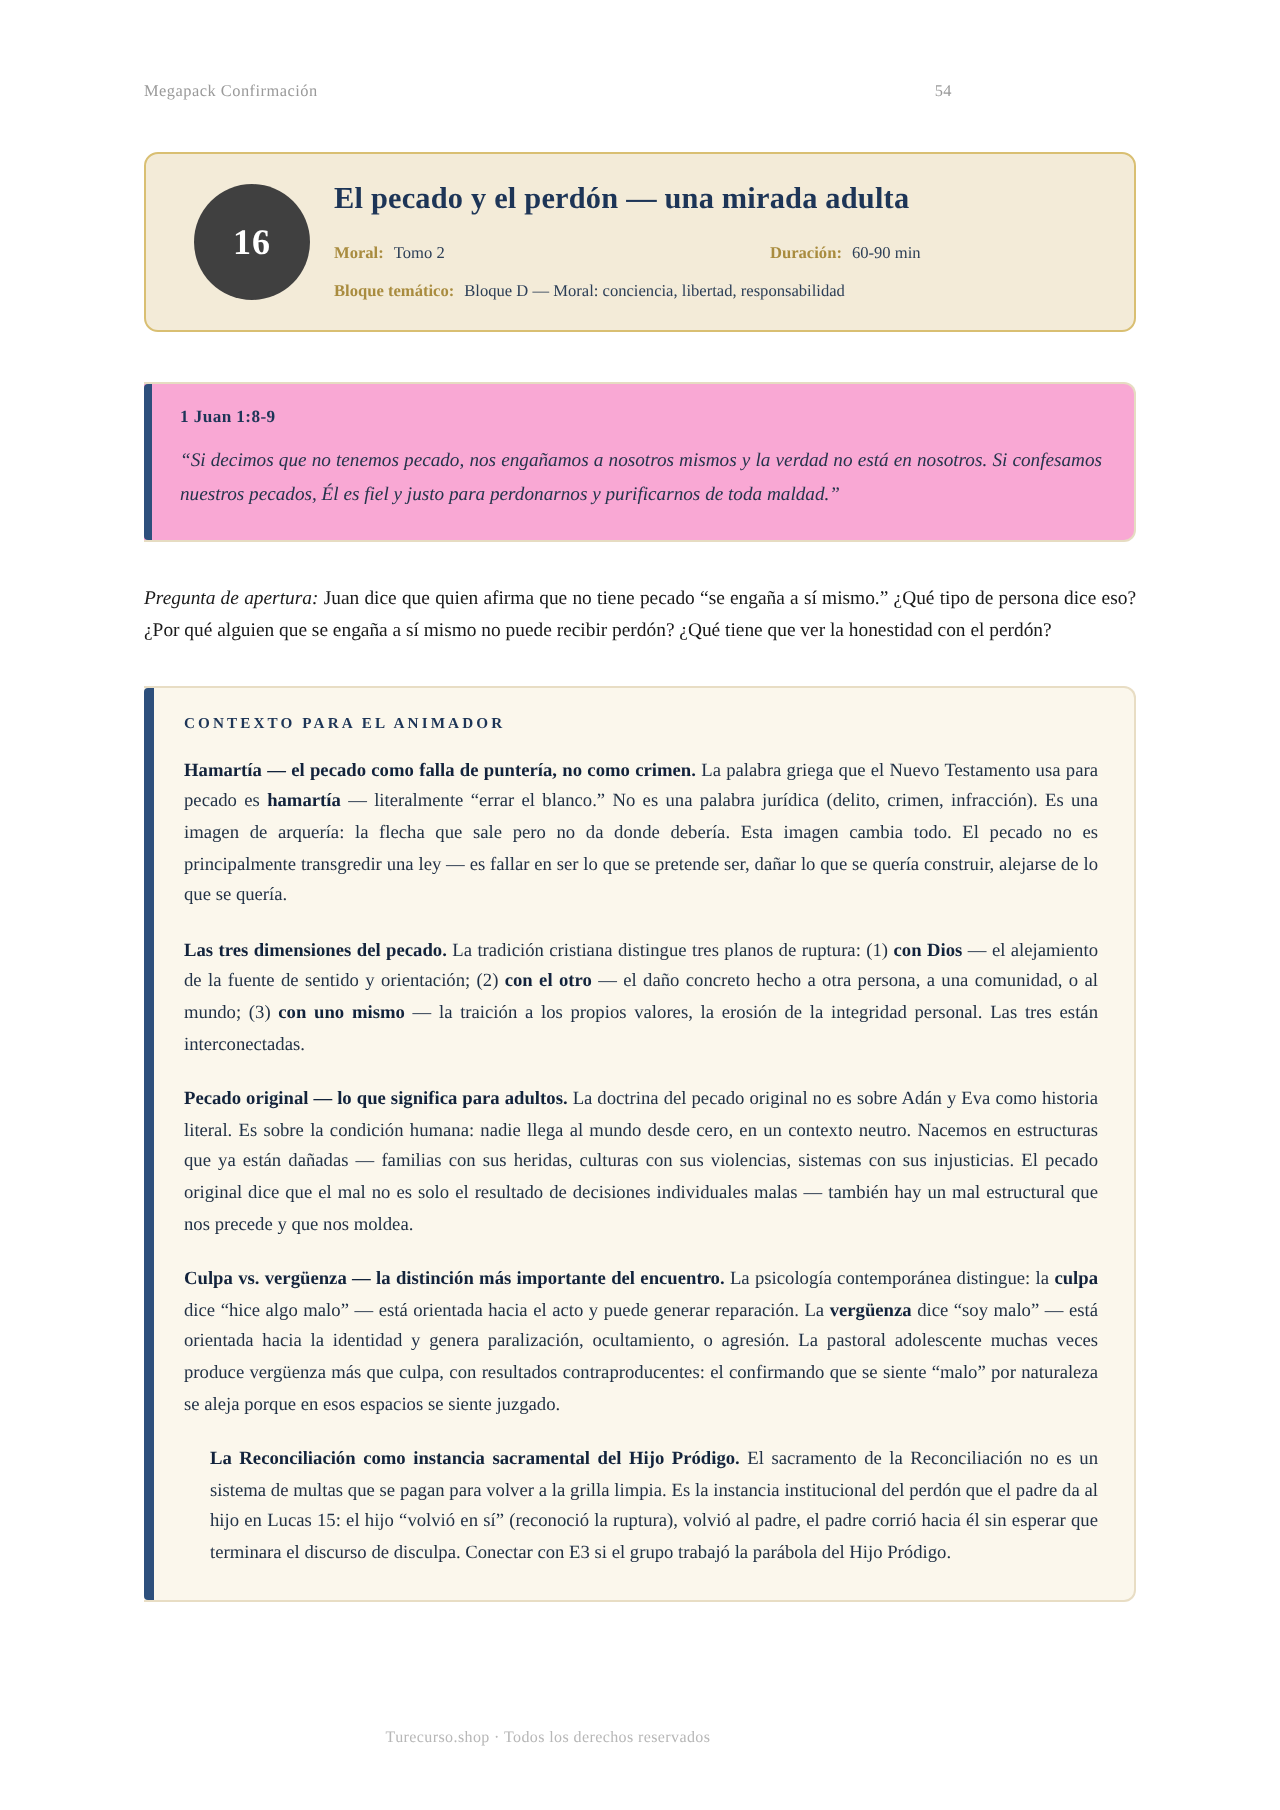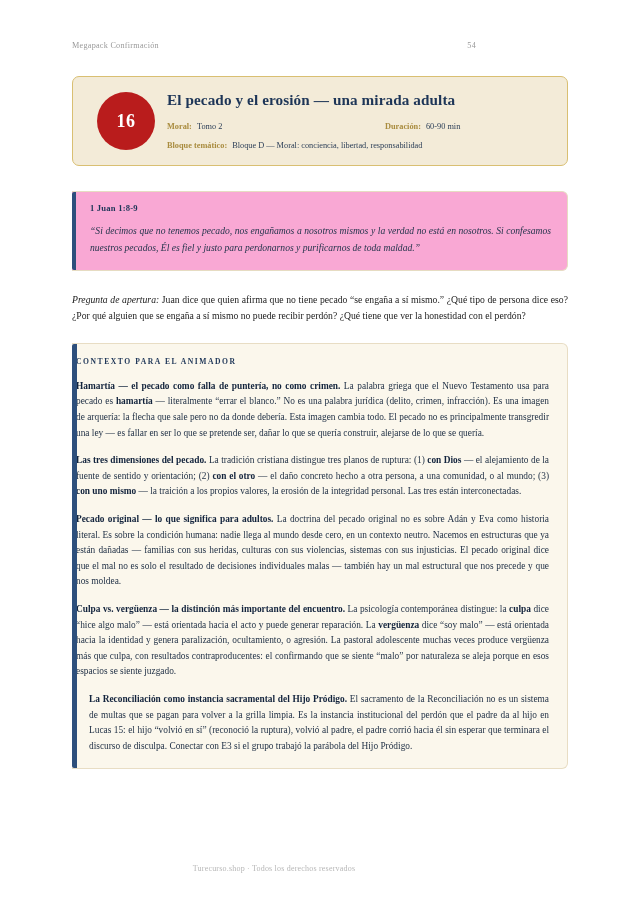--- a/index.html
+++ b/index.html
@@ -57,21 +57,21 @@
     min-height: 90px;
   }
   .badge {
     position: absolute;
     left: 24px;
     top: 50%;
     transform: translateY(-50%);
     width: 58px;
     height: 58px;
     border-radius: 50%;
-    background: #b91c1c;
+    background: #404040;
     display: flex;
     align-items: center;
     justify-content: center;
     color: #ffffff;
     font-size: 18px;
     font-weight: bold;
     letter-spacing: 0.5px;
   }
   .lesson-title {
     font-size: 15.2px;
@@ -141,21 +141,21 @@
   .opening .lead { font-style: italic; }
 
   
   .context {
     position: relative;
     margin-top: 19px;
     background: #fbf7ec;
     border: 1px solid #e8ddc4;
     border-left: none;
     border-radius: 0 6px 6px 0;
-    padding: 13px 18px 14px 4px;
+    padding: 13px 18px 14px 20px;
   }
   .context::before {
     content: "";
     position: absolute;
     left: 0; top: 0; bottom: 0;
     width: 5px;
     background: #2d4f7c;
     border-radius: 2px 0 0 2px;
   }
   .context-label {
@@ -194,21 +194,21 @@
 
   <div class="runhead">
     <span>Megapack Confirmación</span>
     <span class="folio">54</span>
   </div>
 
   <div class="content">
 
     <div class="title-card">
       <div class="badge">16</div>
-      <div class="lesson-title">El pecado y el erosión — una mirada adulta</div>
+      <div class="lesson-title">El pecado y el perdón — una mirada adulta</div>
 
       <div class="meta-row">
         <span class="meta-cell first">
           <span class="meta-label">Moral:</span>
           <span class="meta-value">Tomo 2</span>
         </span>
         <span class="meta-cell">
           <span class="meta-label">Duración:</span>
           <span class="meta-value">60-90 min</span>
         </span>

